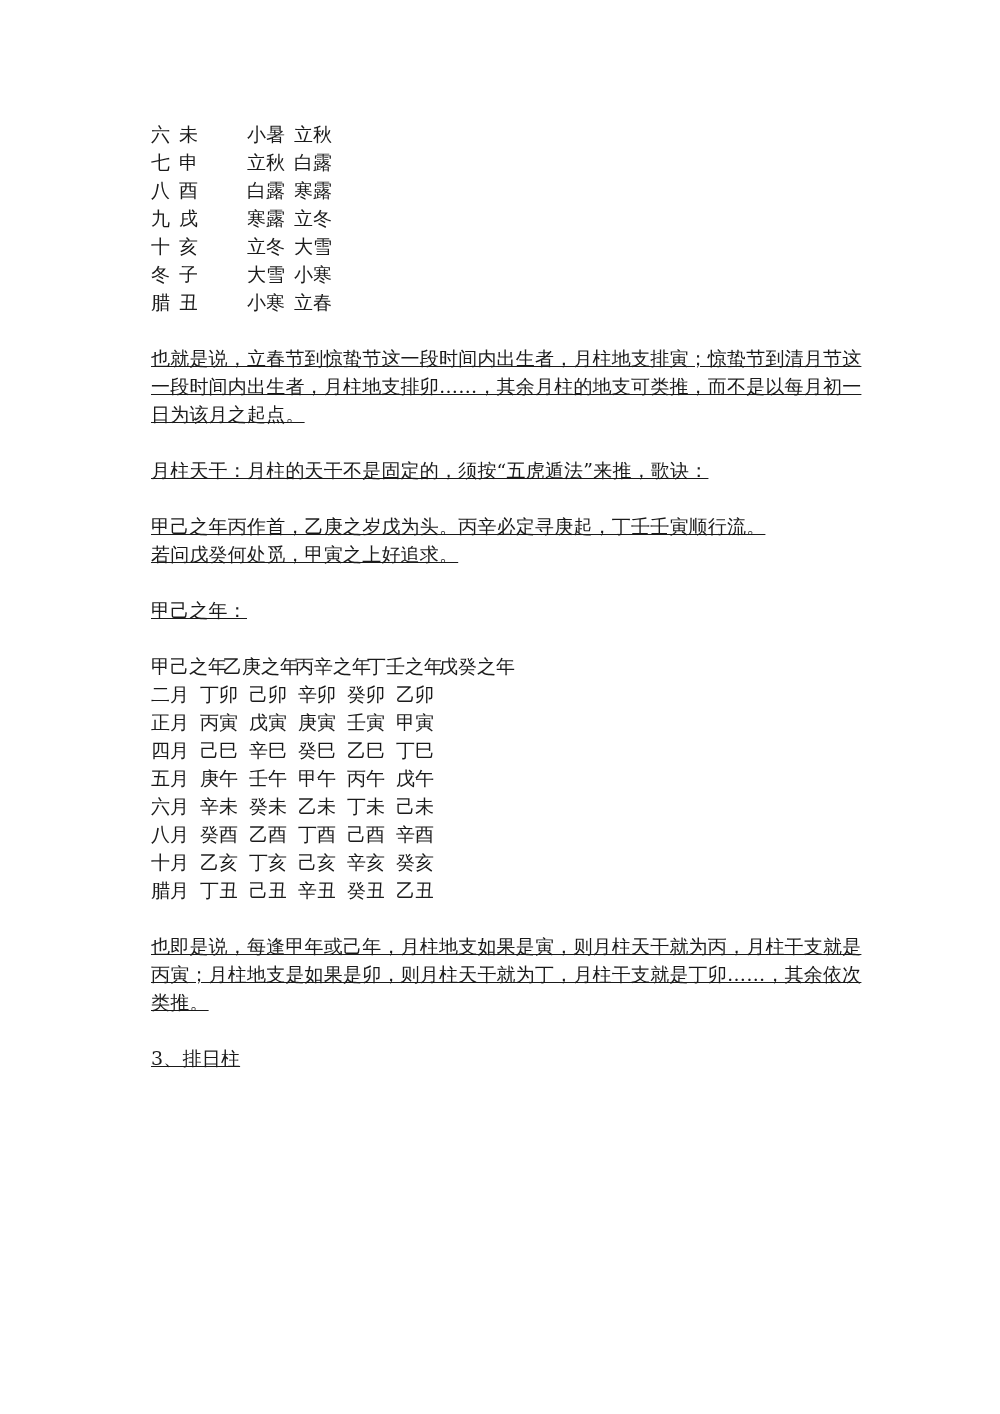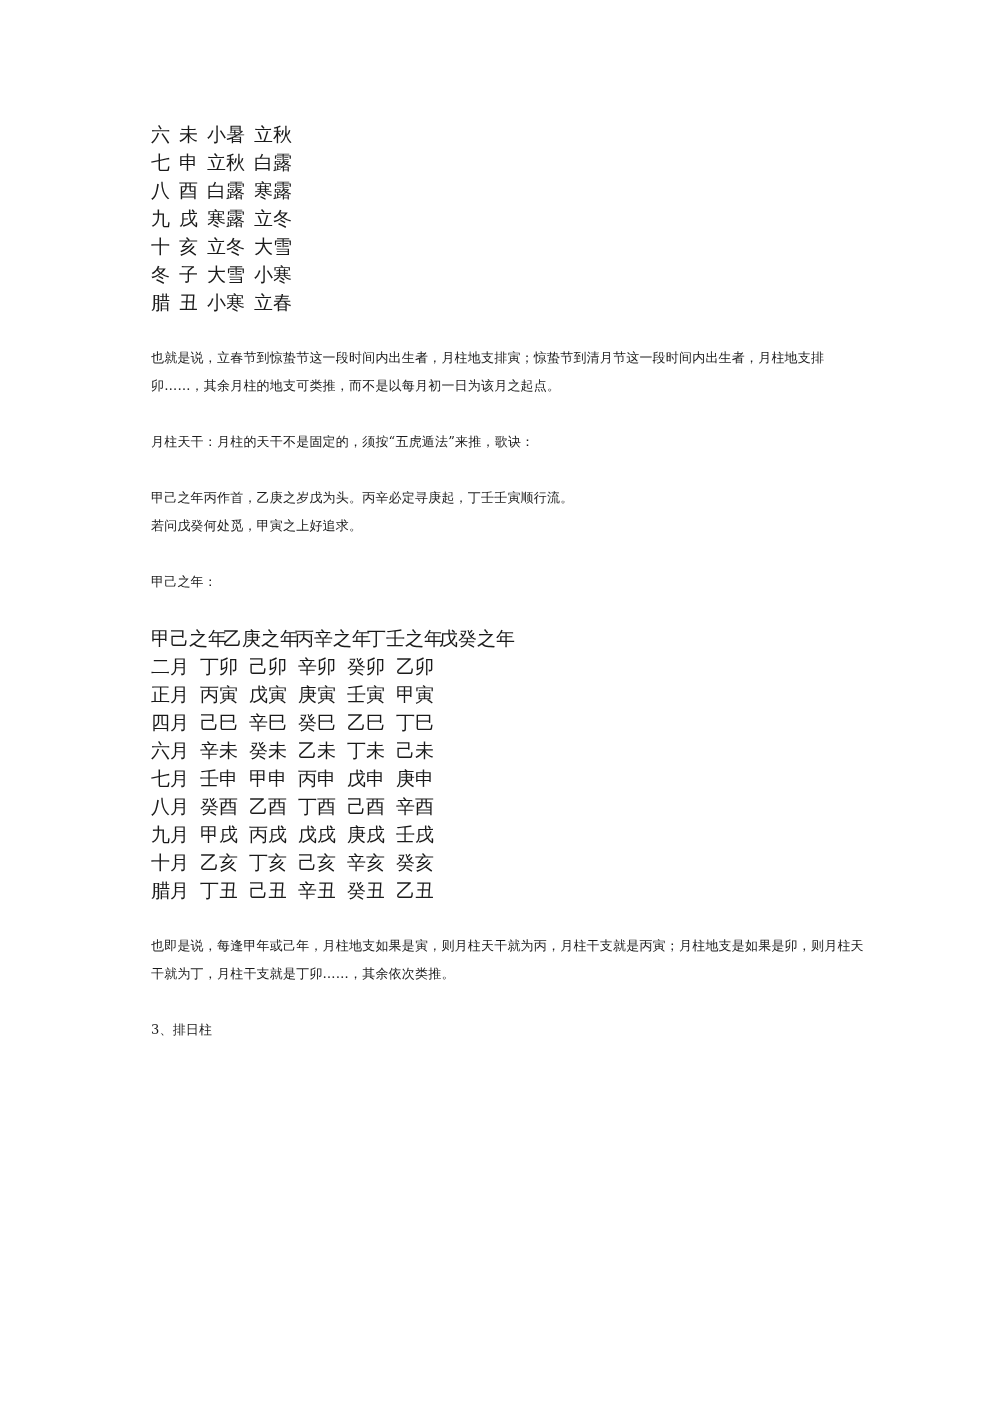--- a/index.html
+++ b/index.html
@@ -2,27 +2,27 @@
 <html><head>
 <meta charset="utf-8">
 <style>
   html, body { margin: 0; padding: 0; background: #ffffff; }
   body {
     width: 1000px; height: 1414px; position: relative; overflow: hidden;
     font-family: "DejaVu Serif", "Liberation Serif", serif;
     color: #1a1a1a;
   }
   .page { position: absolute; left: 151px; top: 120px; width: 720px; }
-  .para { font-size: 13px; line-height: 28px; letter-spacing: 0.2px; }
+  .para { font-size: 19px; line-height: 28px; letter-spacing: 0.2px; text-decoration: underline; }
   .gap { height: 28px; }
   .row { display: flex; font-size: 19px; line-height: 28px; height: 28px; white-space: pre; }
   .row span { display: inline-block; }
   .c1 { width: 28px; }
   .c2 { width: 28px; }
-  .c3 { width: 47px; }
+  .c3 { width: 47px; margin-left: 40px; }
   .c4 { width: 47px; }
   .tc { width: 49px; }
   .th { width: 72px; }
 </style>
 </head>
 <body>
 
 <div class="page">
 
   <div>
@@ -54,24 +54,23 @@
       <span class="th">甲己之年</span>
       <span class="th">乙庚之年</span>
       <span class="th">丙辛之年</span>
       <span class="th">丁壬之年</span>
       <span class="th">戊癸之年</span>
     </div>
     <div id="stem-rows">
         <div class="row"><span class="tc">二月</span><span class="tc">丁卯</span><span class="tc">己卯</span><span class="tc">辛卯</span><span class="tc">癸卯</span><span class="tc">乙卯</span></div>
         <div class="row"><span class="tc">正月</span><span class="tc">丙寅</span><span class="tc">戊寅</span><span class="tc">庚寅</span><span class="tc">壬寅</span><span class="tc">甲寅</span></div>
         <div class="row"><span class="tc">四月</span><span class="tc">己巳</span><span class="tc">辛巳</span><span class="tc">癸巳</span><span class="tc">乙巳</span><span class="tc">丁巳</span></div>
+        <div class="row"><span class="tc">五月</span><span class="tc">庚午</span><span class="tc">壬午</span><span class="tc">甲午</span><span class="tc">丙午</span><span class="tc">戊午</span></div>
         <div class="row"><span class="tc">六月</span><span class="tc">辛未</span><span class="tc">癸未</span><span class="tc">乙未</span><span class="tc">丁未</span><span class="tc">己未</span></div>
-        <div class="row"><span class="tc">七月</span><span class="tc">壬申</span><span class="tc">甲申</span><span class="tc">丙申</span><span class="tc">戊申</span><span class="tc">庚申</span></div>
         <div class="row"><span class="tc">八月</span><span class="tc">癸酉</span><span class="tc">乙酉</span><span class="tc">丁酉</span><span class="tc">己酉</span><span class="tc">辛酉</span></div>
-        <div class="row"><span class="tc">九月</span><span class="tc">甲戌</span><span class="tc">丙戌</span><span class="tc">戊戌</span><span class="tc">庚戌</span><span class="tc">壬戌</span></div>
         <div class="row"><span class="tc">十月</span><span class="tc">乙亥</span><span class="tc">丁亥</span><span class="tc">己亥</span><span class="tc">辛亥</span><span class="tc">癸亥</span></div>
         <div class="row"><span class="tc">腊月</span><span class="tc">丁丑</span><span class="tc">己丑</span><span class="tc">辛丑</span><span class="tc">癸丑</span><span class="tc">乙丑</span></div>
       </div>
   </div>
 
   <div class="gap"></div>
   <div class="para">也即是说，每逢甲年或己年，月柱地支如果是寅，则月柱天干就为丙，月柱干支就是丙寅；月柱地支是如果是卯，则月柱天干就为丁，月柱干支就是丁卯……，其余依次类推。</div>
 
   <div class="gap"></div>
   <div class="para">3、排日柱</div>

